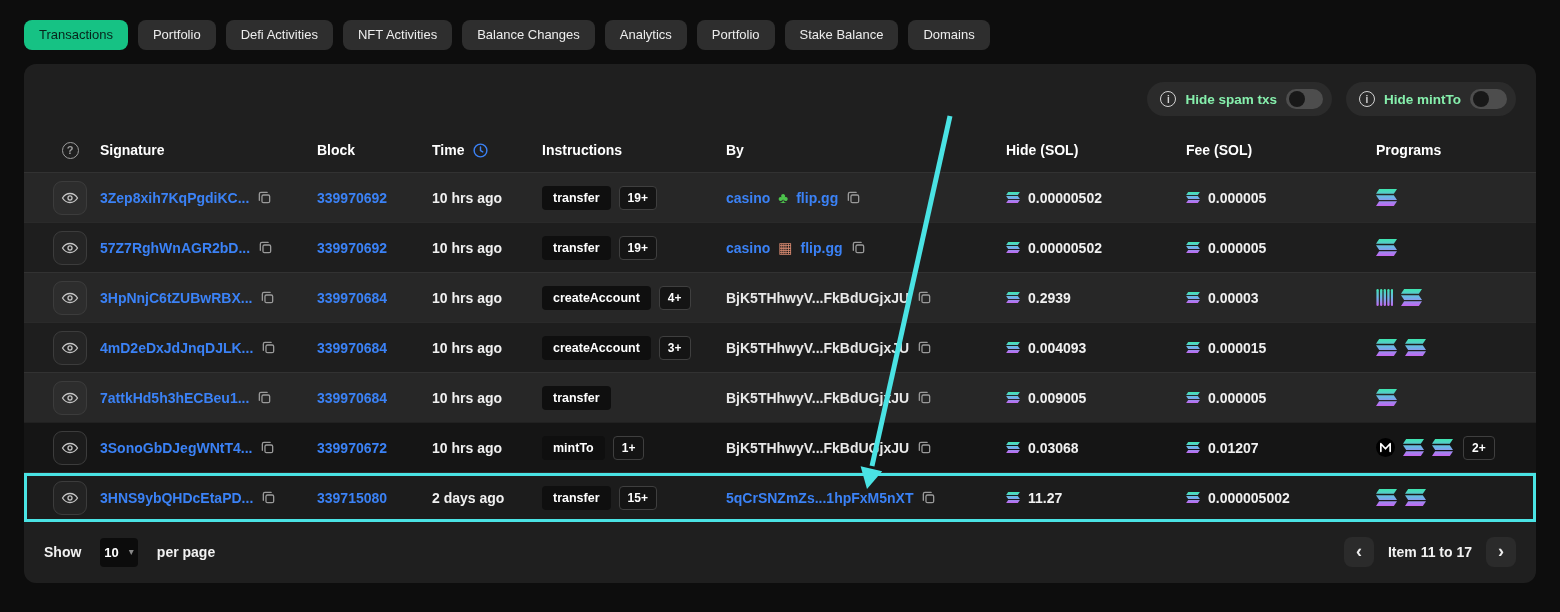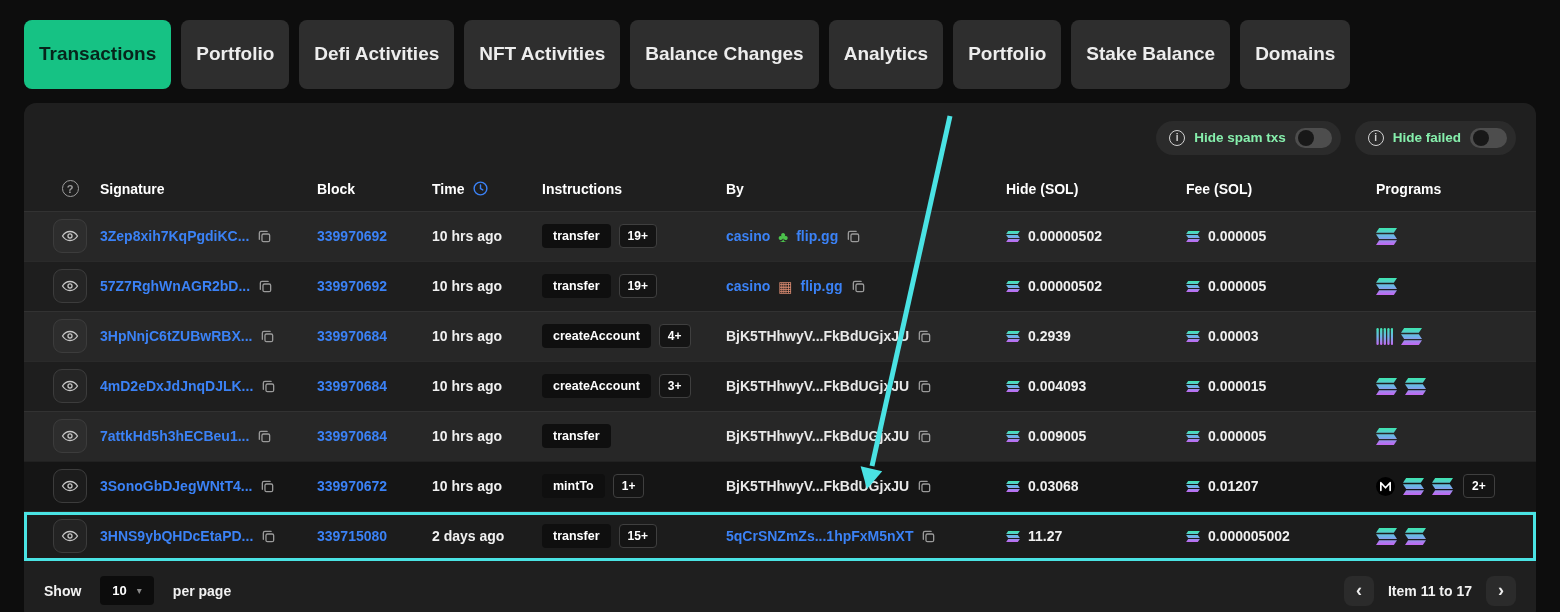--- a/index.html
+++ b/index.html
@@ -10,22 +10,22 @@
   html,body{margin:0;padding:0;}
   body{
     width:1560px;height:612px;position:relative;overflow:hidden;
     background:var(--page-bg);
     font-family:"Liberation Sans","DejaVu Sans",sans-serif;
     -webkit-font-smoothing:antialiased;
   }
   
   .tabs{display:flex;gap:10px;padding:20px 0 0 24px;}
   .tab{
-    background:#2e2e2e;color:#ededed;font-weight:700;font-size:19px;
-    padding:24px 15px;border-radius:8px;border:none;cursor:pointer;line-height:1.1;
+    background:#2e2e2e;color:#ededed;font-weight:400;font-size:13px;
+    padding:8px 15px;border-radius:8px;border:none;cursor:pointer;line-height:1.1;
     font-family:inherit;white-space:nowrap;
   }
   .tab.active{background:var(--accent);color:#07241b;}
   
   .card{margin:14px 24px 0;background:var(--card-bg);border-radius:12px;position:relative;}
   
   .filters{display:flex;justify-content:flex-end;gap:14px;padding:18px 20px 12px;}
   .filter-pill{display:flex;align-items:center;gap:9px;background:#2b2b2b;border-radius:18px;padding:7px 9px 7px 13px;}
   .info-icon{width:16px;height:16px;border-radius:50%;border:1.5px solid #d2d2d2;color:#d2d2d2;
     font-size:10px;font-weight:700;display:flex;align-items:center;justify-content:center;flex:none;font-style:normal;}
@@ -55,21 +55,21 @@
   .num{color:#f0f0f0;white-space:nowrap;}
   .emoji-glyph{font-size:15px;line-height:1;}
   .emoji-clover{color:#4cc24c;}
   .emoji-slot{color:#d98a70;}
   .prog-more{margin-left:2px;}
   
   .pagination{display:flex;justify-content:space-between;align-items:center;padding:15px 20px 16px;}
   .pag-left{display:flex;align-items:center;gap:19px;}
   .pag-right{display:flex;align-items:center;gap:14px;}
   .pag-text{color:#f2f2f2;font-weight:700;font-size:14px;}
-  .page-size{background:#0c0c0c;border-radius:4px;padding:7px 12px;display:flex;gap:10px;align-items:center;
+  .page-size{background:#0c0c0c;border-radius:4px;padding:7px 4px;display:flex;gap:10px;align-items:center;
     color:#fff;font-weight:700;font-size:13px;border:none;cursor:pointer;font-family:inherit;}
   .chev-down{color:#8a8a8a;font-size:10px;line-height:1;}
   .nav-btn{width:30px;height:30px;border-radius:8px;background:#2b2b2b;color:#ececec;border:none;cursor:pointer;
     display:flex;align-items:center;justify-content:center;font-size:18px;font-weight:700;line-height:1;font-family:inherit;padding-bottom:3px;}
   
   .overlay{position:absolute;left:0;top:0;width:1560px;height:612px;pointer-events:none;z-index:30;}
   .defs-holder{position:absolute;width:0;height:0;overflow:hidden;}
 </style>
 </head>
 <body>
@@ -101,21 +101,21 @@
   <div class="filters">
     <div class="filter-pill">
       <span class="info-icon">i</span>
       <span class="filter-label">Hide spam txs</span>
       <div class="toggle">
           <div class="knob"></div>
         </div>
     </div>
     <div class="filter-pill">
       <span class="info-icon">i</span>
-      <span class="filter-label">Hide failed</span>
+      <span class="filter-label">Hide mintTo</span>
       <div class="toggle">
           <div class="knob"></div>
         </div>
     </div>
   </div>
 
   <div class="grid-row thead">
     <div class="cell center">
       <span class="help-circle">?</span>
     </div>

